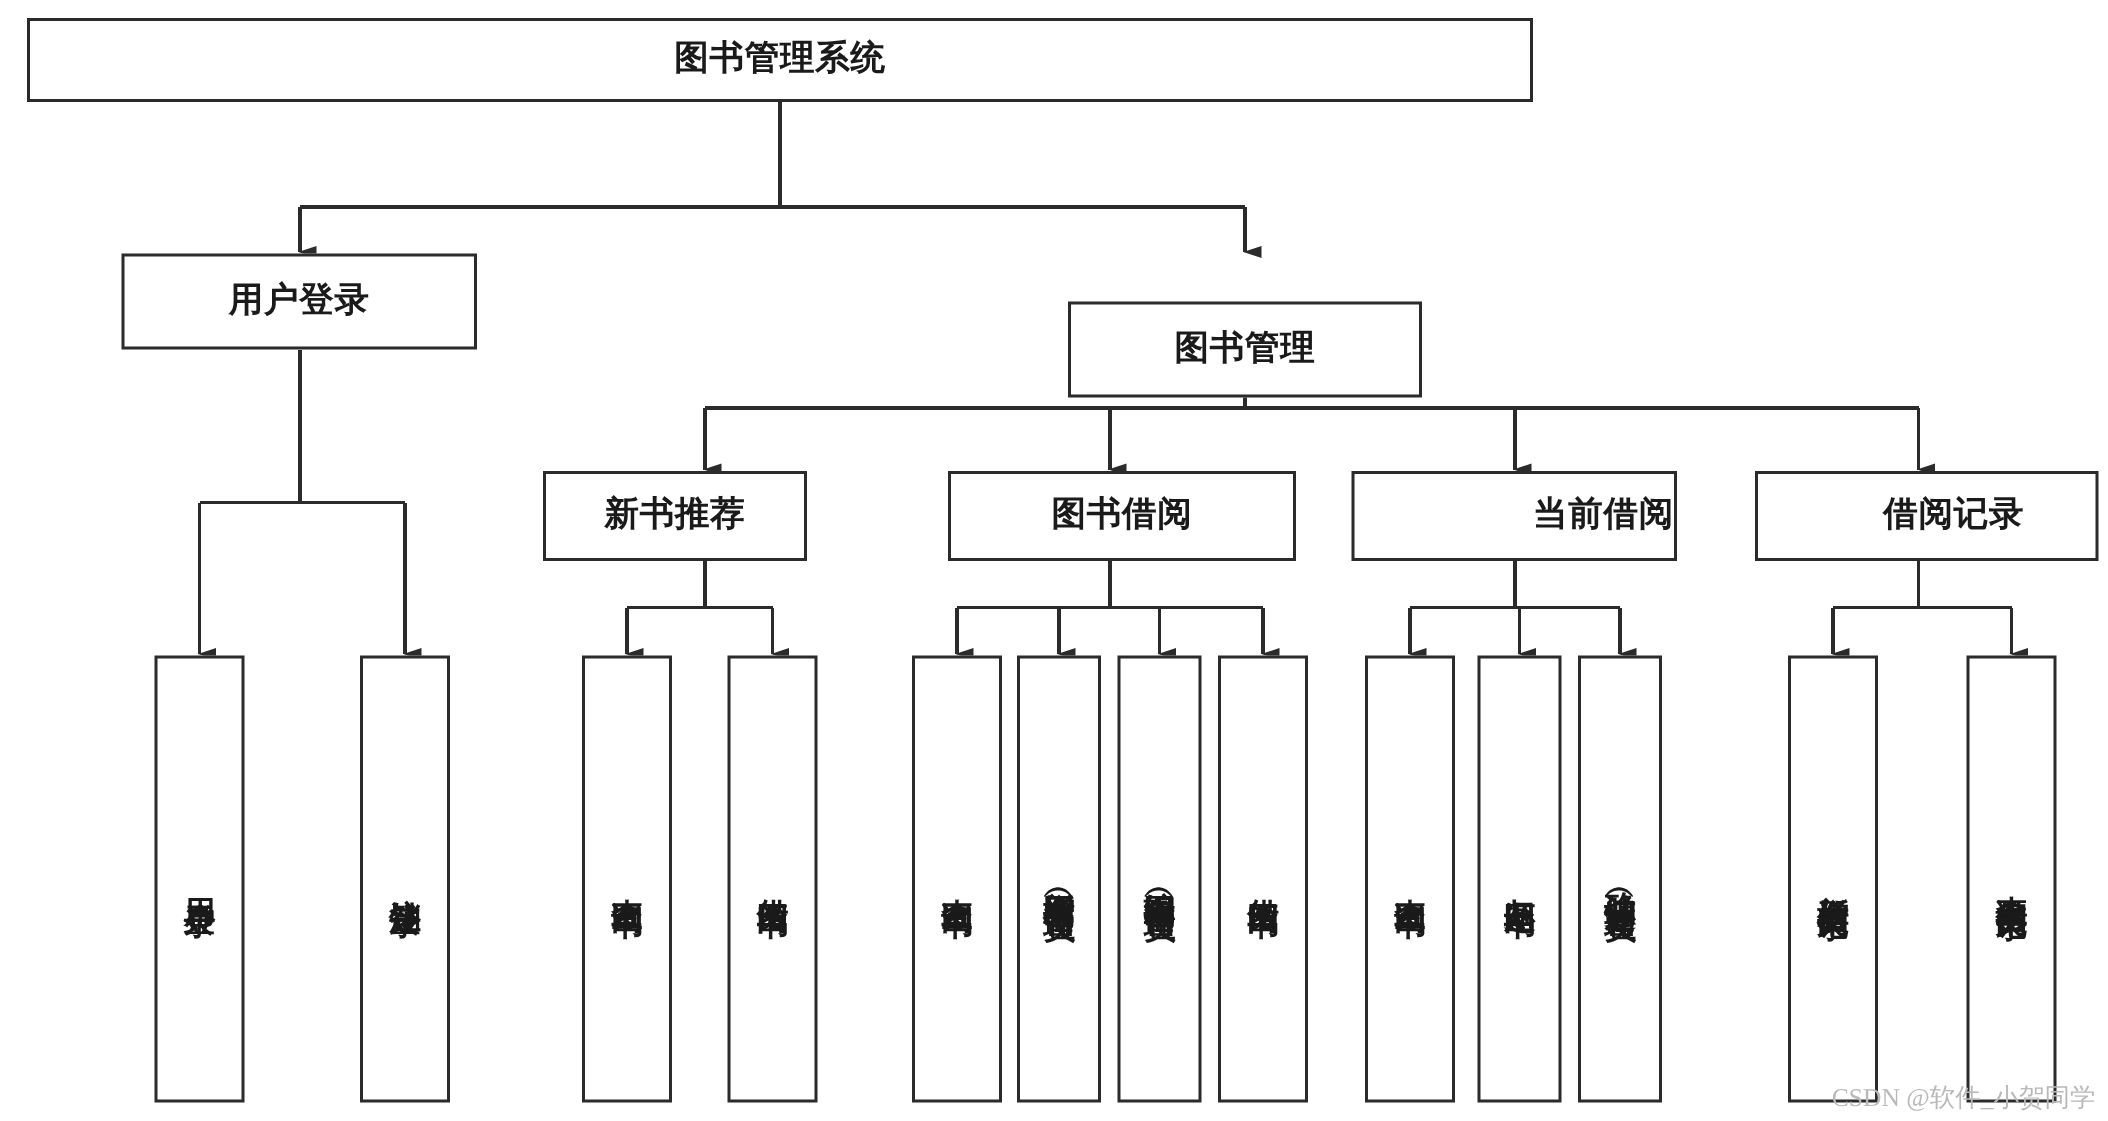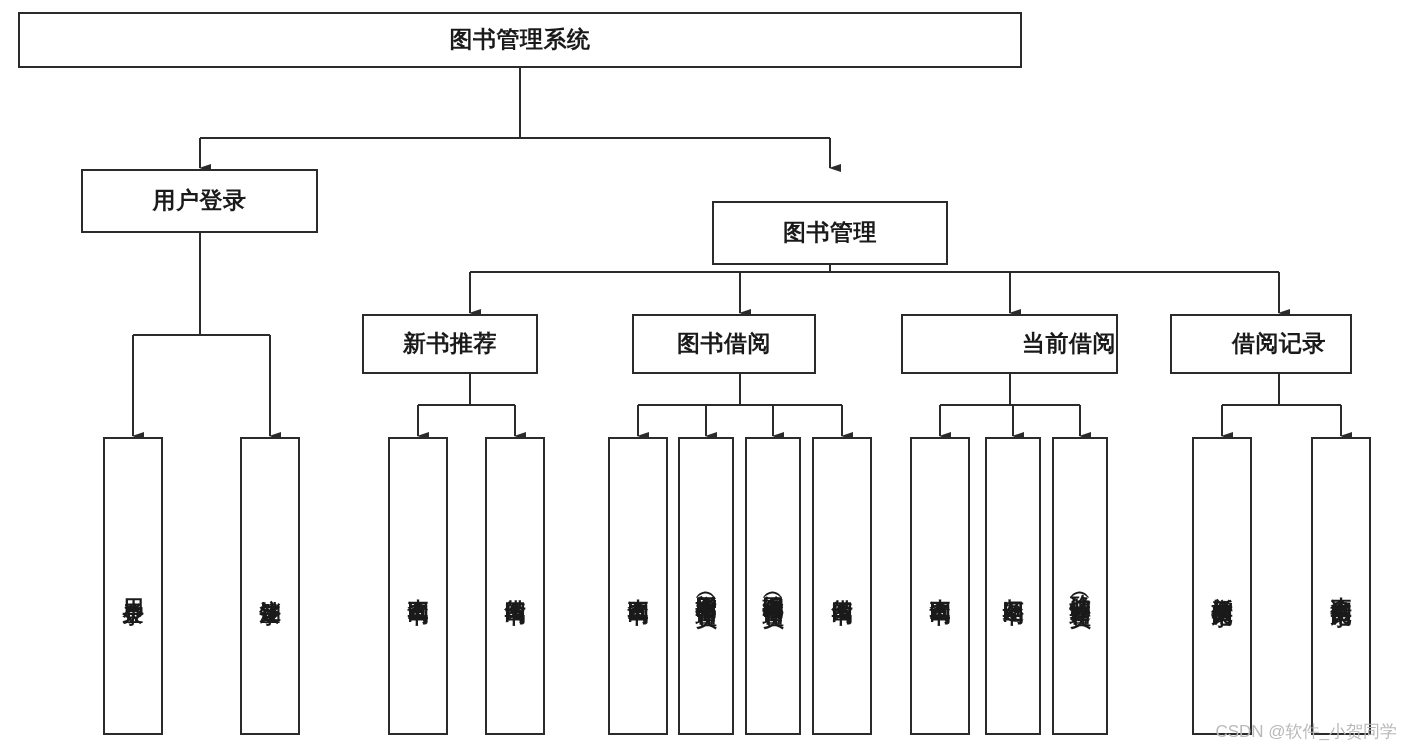--- a/index.html
+++ b/index.html
@@ -61,21 +61,21 @@
     line-height: 1.26;
     letter-spacing: 2px;
     max-height: 100%;
   }
   #watermark {
     position: absolute;
     right: 8px;
     bottom: 4px;
     font-size: 17px;
     color: #b9b9b9;
-    font-family: Liberation Sans, sans-serif;
+    font-family: Liberation Serif, serif;
     white-space: nowrap;
     pointer-events: none;
     margin-left: 26px;
   }
 </style>
 </head>
 <body>
 
 <div id="diagram-root">
 
@@ -128,27 +128,27 @@
       </div>
       <div class="node-box horizontal" style="left: 81px; top: 169px; width: 237px; height: 64px;">
         <span class="node-label">用户登录</span>
       </div>
       <div class="node-box horizontal" style="left: 712px; top: 169px; width: 236px; height: 64px; margin-top: 32px;">
         <span class="node-label">图书管理</span>
       </div>
       <div class="node-box horizontal" style="left: 362px; top: 314px; width: 176px; height: 60px;">
         <span class="node-label">新书推荐</span>
       </div>
-      <div class="node-box horizontal" style="left: 632px; top: 314px; width: 184px; height: 60px;">
+      <div class="node-box horizontal" style="left: 632px; top: 314px; width: 232px; height: 60px;">
         <span class="node-label">图书借阅</span>
       </div>
       <div class="node-box horizontal" style="left: 901px; top: 314px; width: 217px; height: 60px; justify-content: flex-end;">
         <span class="node-label">当前借阅</span>
       </div>
-      <div class="node-box horizontal" style="left: 1170px; top: 314px; width: 182px; height: 60px; padding-left: 36px;">
+      <div class="node-box horizontal" style="left: 1170px; top: 314px; width: 229px; height: 60px; padding-left: 36px;">
         <span class="node-label">借阅记录</span>
       </div>
       <div class="node-box vertical" style="left: 103px; top: 437px; width: 60px; height: 298px;">
         <span class="node-label">用户登录</span>
       </div>
       <div class="node-box vertical" style="left: 240px; top: 437px; width: 60px; height: 298px;">
         <span class="node-label">注销登录</span>
       </div>
       <div class="node-box vertical" style="left: 388px; top: 437px; width: 60px; height: 298px;">
         <span class="node-label">查询图书</span>

